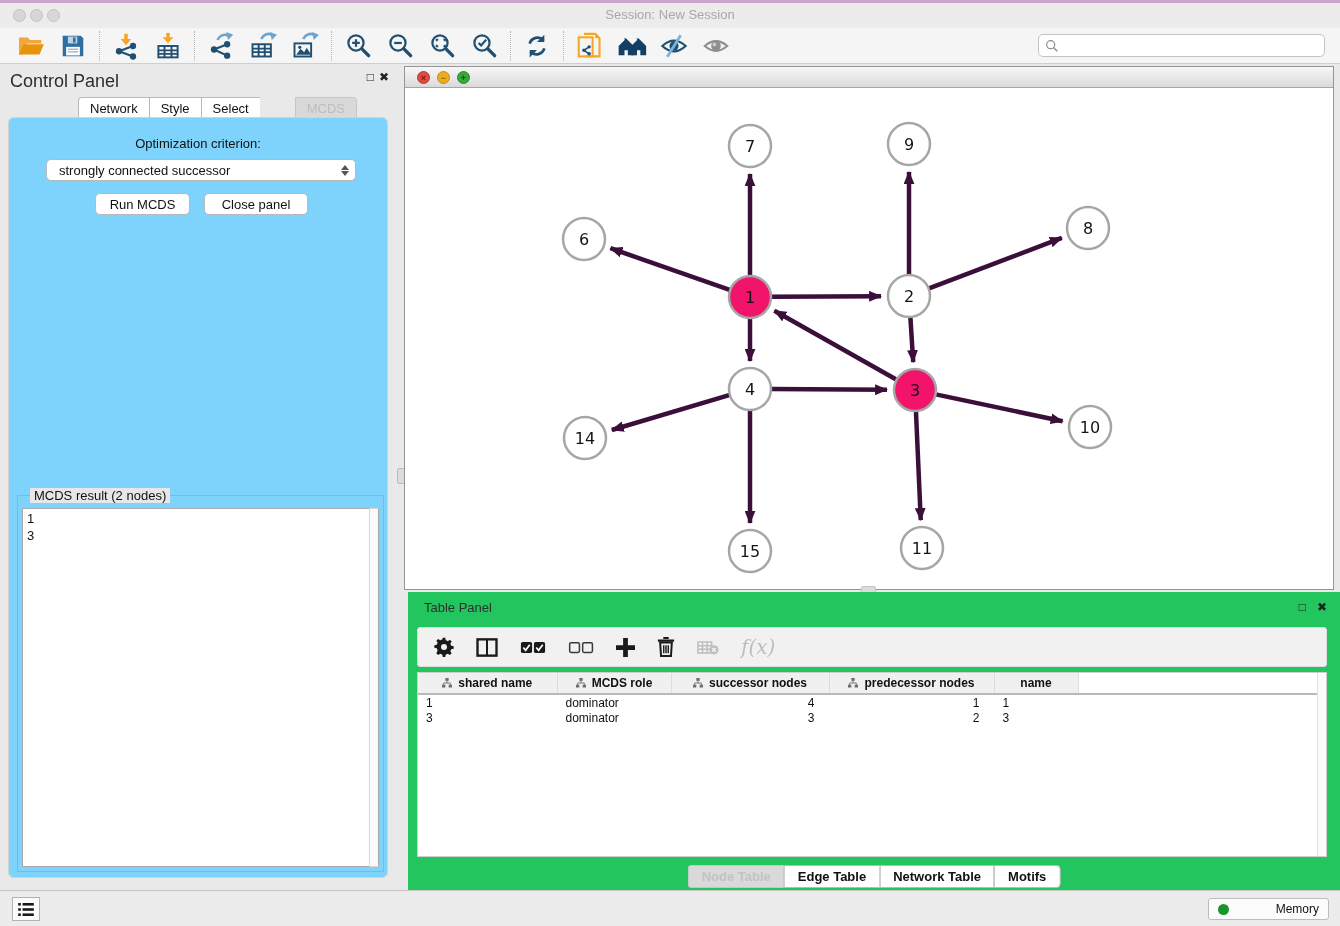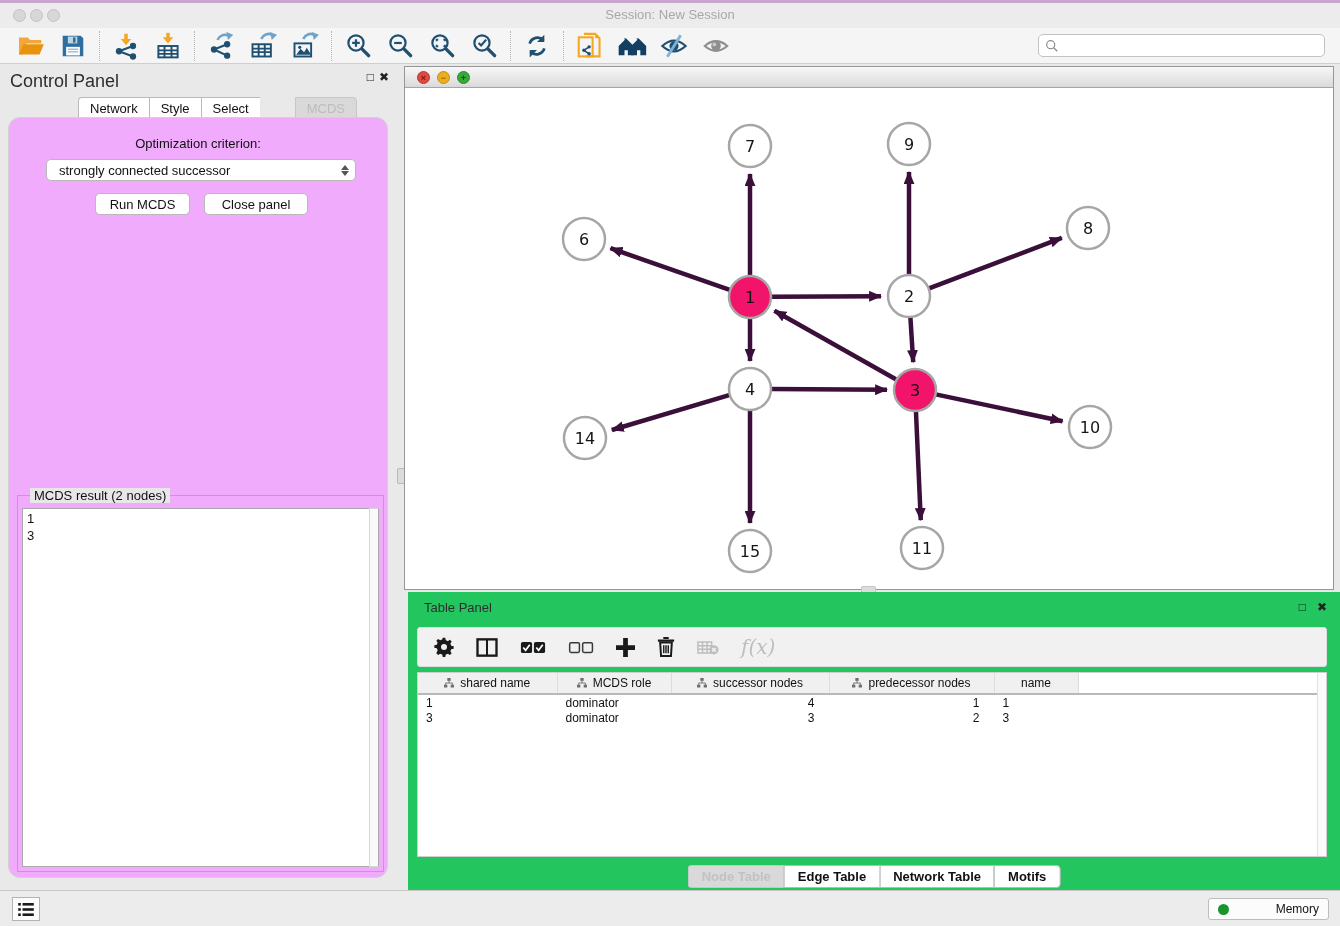--- a/index.html
+++ b/index.html
@@ -30,22 +30,22 @@
   .control-panel { position:absolute; left:0; top:64px; width:396px; height:826px; background:#E9E9E9; }
   .panel-head { position:relative; height:26px; }
   .panel-head .ptitle { position:absolute; left:10px; top:7px; font-size:18px; color:#2E2E2E; }
   .float-ic, .close-ic { position:absolute; top:7px; font-size:12px; color:#222; line-height:12px; cursor:default; }
   .cp-tabs { position:absolute; left:78px; top:33px; display:flex;align-items:center; }
   .tab { font-size:13px; padding:3px 11px 3px 11px; background:#FFFFFF; border:1px solid #B9B9B9;
     border-right:none; color:#111; }
   .tab:first-child { border-top-left-radius:4px; }
   .tab:last-child { border-right:1px solid #C6C6C6; border-top-right-radius:4px;margin-left:35px; }
   .tab.disabled-selected { background:#D9D9D9; color:#BDBDBD; border-color:#C6C6C6; }
-  .cp-content { position:absolute; left:8px; top:53px; width:380px; height:761px; background:#f0abfc;
-    border:1px solid #D2D2D2; border-radius:12px; }
+  .cp-content { position:absolute; left:8px; top:53px; width:380px; height:761px; background:#7dd3fc;
+    border:1px solid #D2D2D2; border-radius:6px; }
   .opt-label { position:absolute; top:18px; width:100%; text-align:center; font-size:13px; color:#111; }
   .criterion-select { position:absolute; left:37px; top:41px; width:310px; height:22px; background:#FFF;
     border:1px solid #B9B9B9; border-radius:5px; display:flex; align-items:center; padding:0 6px 0 12px;
     font-size:13px; color:#111; }
   .criterion-select .sel-text { flex:1; }
   .stepper { display:flex; flex-direction:column; align-items:center; gap:1px; }
   .stepper .up { width:0; height:0; border-left:4px solid transparent; border-right:4px solid transparent;
     border-bottom:5px solid #555; }
   .stepper .down { width:0; height:0; border-left:4px solid transparent; border-right:4px solid transparent;
     border-top:5px solid #555; }
@@ -84,21 +84,21 @@
   .tp-head { position:relative; height:28px; }
   .tp-head .ptitle { position:absolute; left:16px; top:8px; font-size:13px; color:#2E2E2E; }
   .tp-toolbar { position:absolute; left:9px; top:35px; width:910px; height:40px; background:#F1F1F1;
     border:1px solid #DEDEDE; border-radius:3px; display:flex; align-items:center; padding-left:16px; gap:22px; }
   .tp-ic { display:flex; align-items:center; justify-content:center; height:26px; }
   .fx-label { font-family:"DejaVu Serif", serif; font-style:italic; font-size:20px; color:#BDBDBD; }
   .node-table-wrap { position:absolute; left:9px; top:80px; width:910px; height:185px; background:#FFF;
     border:1px solid #CFCFCF; overflow:hidden; }
   table.node-table { border-collapse:collapse; table-layout:fixed; width:100%; }
   table.node-table th { height:21px; background:#F0F0F0; border-bottom:2px solid #B9B9B9;
-    border-right:1px solid #DCDCDC; font-size:12px; font-weight:normal; color:#111; text-align:center; }
+    border-right:1px solid #DCDCDC; font-size:12px; font-weight:bold; color:#111; text-align:center; }
   table.node-table th .hicon { display:inline-block; vertical-align:-1px; margin-right:6px; }
   table.node-table td { height:16px; font-size:12px; color:#111; border-right:1px solid transparent; }
   .table-vscroll { position:absolute; top:0; right:0; bottom:0; width:9px; background:#FBFBFB;
     border-left:1px solid #E2E2E2; }
   .tp-tabs { position:absolute; top:273px; left:50%; transform:translateX(-50%); display:flex; }
   .tp-tab { font-size:13px; font-weight:bold; padding:3px 13px; background:#FFF; border:1px solid #B9B9B9;
     border-right:none; color:#111; }
   .tp-tab:first-child { border-radius:4px 0 0 4px; }
   .tp-tab:last-child { border-right:1px solid #B9B9B9; border-radius:0 4px 4px 0; }
   .tp-tab.disabled-selected { background:#D9D9D9; color:#C2C2C2; border-color:#C6C6C6; }

